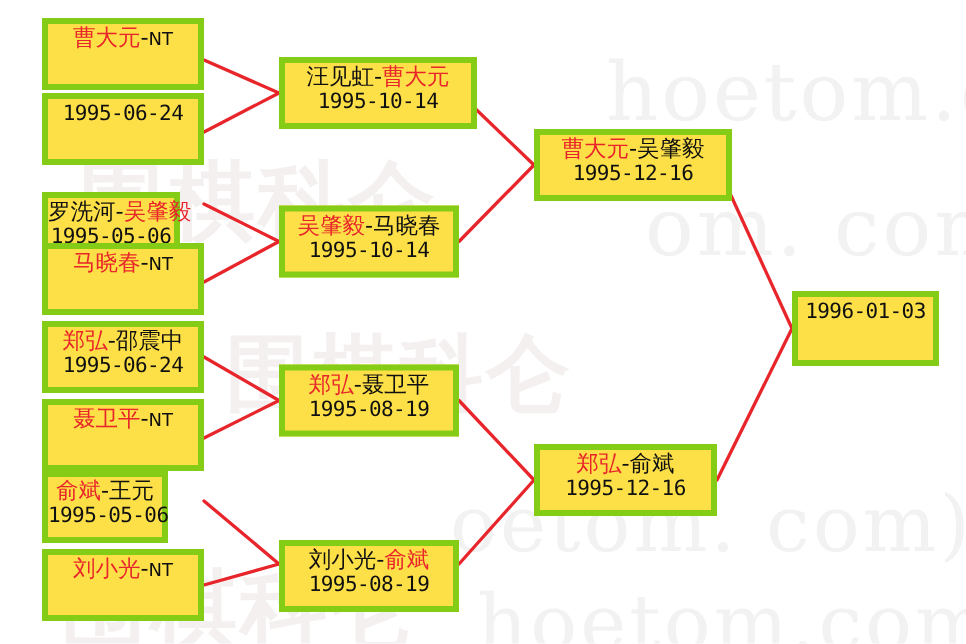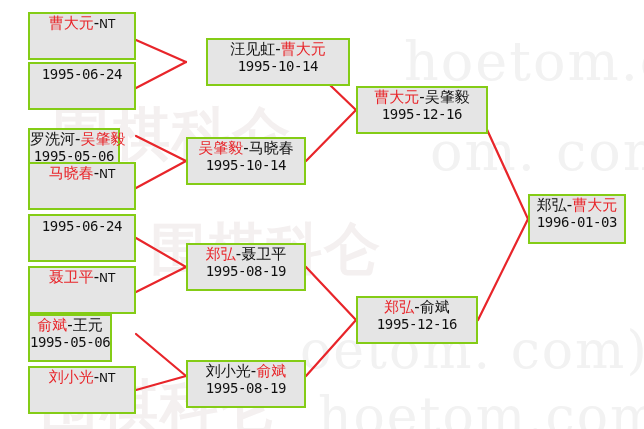--- a/index.html
+++ b/index.html
@@ -31,22 +31,22 @@
     font-weight:bold;
   }
 
   
   #wires{position:absolute;inset:0;z-index:1;pointer-events:none;}
 
   
   .box{
     position:absolute;
     box-sizing:border-box;
-    background:#e5e5e5;
-    border:2px solid #84cc16;
+    background:#fde047;
+    border:4px solid #84cc16;
     z-index:2;
     display:block;
     text-align:center;
     line-height:1.05;
     padding-top:2px;
   }
   .ln{
     display:block;
     white-space:nowrap;
     font-size:15px;
@@ -127,20 +127,23 @@
   </div>
 
   <div class="box" style="left:28px;top:162px;width:108px;height:48px;">
     <span class="ln">
       <span class="w">马晓春</span><span class="sep">-</span><span class="nt">NT</span>
     </span>
 
   </div>
 
   <div class="box" style="left:28px;top:214px;width:108px;height:48px;">
+    <span class="ln">
+      <span class="w">郑弘</span><span class="sep">-</span><span class="b">邵震中</span>
+    </span>
     <span class="date">1995-06-24</span>
   </div>
 
   <div class="box" style="left:28px;top:266px;width:108px;height:48px;">
     <span class="ln">
       <span class="w">聂卫平</span><span class="sep">-</span><span class="nt">NT</span>
     </span>
 
   </div>
 
@@ -151,21 +154,21 @@
     <span class="date">1995-05-06</span>
   </div>
 
   <div class="box" style="left:28px;top:366px;width:108px;height:48px;">
     <span class="ln">
       <span class="w">刘小光</span><span class="sep">-</span><span class="nt">NT</span>
     </span>
 
   </div>
 
-  <div class="box" style="left:186px;top:38px;width:144px;height:48px;margin-left:20px;">
+  <div class="box" style="left:186px;top:38px;width:132px;height:48px;">
     <span class="ln">
       <span class="a">汪见虹</span><span class="sep">-</span><span class="w">曹大元</span>
     </span>
     <span class="date">1995-10-14</span>
   </div>
 
   <div class="box" style="left:186px;top:137px;width:120px;height:48px;">
     <span class="ln">
       <span class="w">吴肇毅</span><span class="sep">-</span><span class="b">马晓春</span>
     </span>
@@ -195,19 +198,16 @@
 
   <div class="box" style="left:356px;top:296px;width:122px;height:48px;">
     <span class="ln">
       
       <span class="w">郑弘</span><span class="sep">-</span><span class="b">俞斌</span>
     </span>
     <span class="date">1995-12-16</span>
   </div>
 
   <div class="box" style="left:528px;top:194px;width:98px;height:50px;">
-    <span class="ln">
-      <span class="a">郑弘</span><span class="sep">-</span><span class="w">曹大元</span>
-    </span>
     <span class="date">1996-01-03</span>
   </div>
 
 </div>
 
 </body></html>

